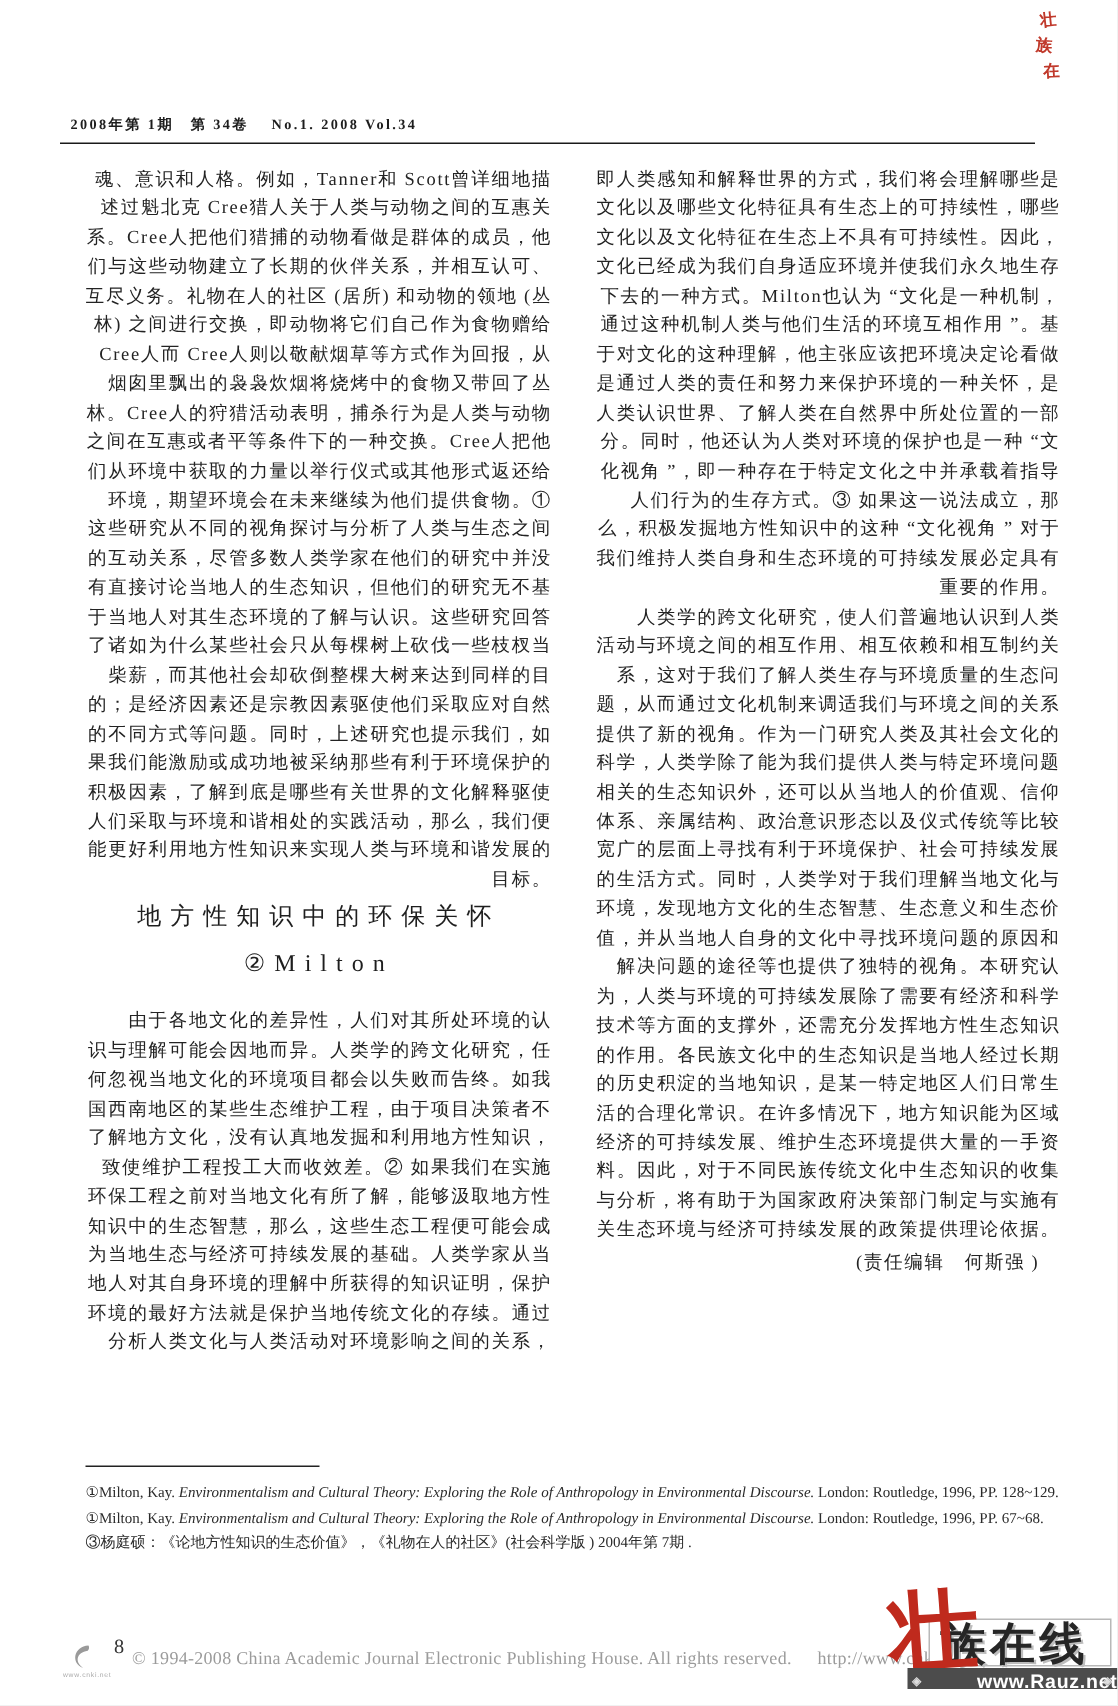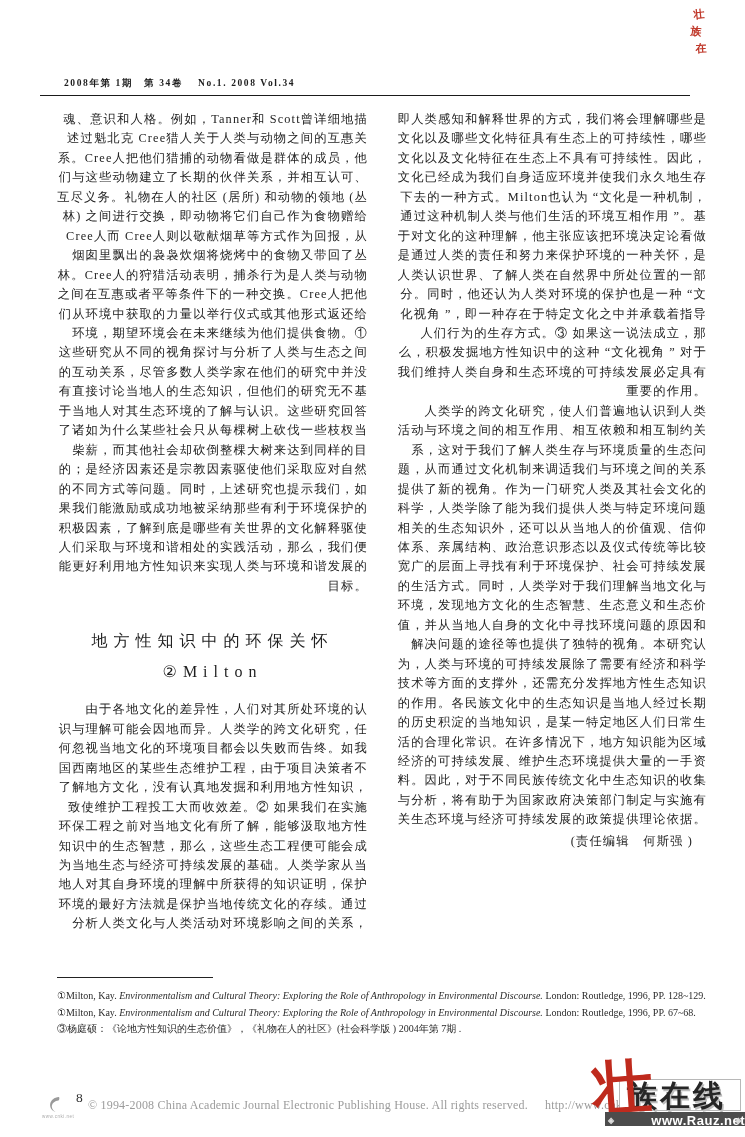--- a/index.html
+++ b/index.html
@@ -1,34 +1,34 @@
 <!DOCTYPE html>
 <html><head>
 <meta charset="utf-8">
 <style>
   html,body{margin:0;padding:0;background:#e8e8e8;}
   .page{position:relative;width:745px;height:1137px;background:#ffffff;margin:0 auto;overflow:hidden;
         font-family:"Liberation Serif","DejaVu Serif",serif;color:#222;}
 
-  .journal-header{position:absolute;top:77px;left:64px;font-size:9.5px;font-weight:bold;
+  .journal-header{position:absolute;top:77px;left:47px;font-size:9.5px;font-weight:bold;
         letter-spacing:1.6px;color:#1d1d1d;white-space:nowrap;}
   .header-rule{position:absolute;top:95px;left:40px;width:650px;border-top:1.6px solid #1a1a1a;}
 
   .top-marks{position:absolute;top:6px;left:688px;width:22px;text-align:center;line-height:17px;}
   .top-marks span{display:block;font-size:11px;color:#c0392b;font-weight:bold;}
   .top-marks span:nth-child(1){transform:rotate(-6deg);}
   .top-marks span:nth-child(2){transform:rotate(4deg) translateX(-3px);}
   .top-marks span:nth-child(3){transform:rotate(-3deg) translateX(2px);}
 
   .columns{position:absolute;top:110px;left:57px;width:650px;display:flex;gap:28px;}
   .col{width:316.5px;font-size:12.3px;line-height:19.45px;letter-spacing:1.15px;
        text-align:justify;text-justify:inter-character;color:#232323;}
   .col p{margin:0;text-align:right;}
   p.indent{text-indent:2em;}
-  .section-heading{margin:29px 0 13px 0;font-size:16px;font-weight:normal;letter-spacing:6px;
+  .section-heading{margin:0 0 13px 0;font-size:16px;font-weight:normal;letter-spacing:6px;
        text-align:center;line-height:31px;color:#1e1e1e;}
   .section-heading span{display:block;}
   .editor-note{text-align:right;padding-right:14px;margin-top:2px !important;}
 
   .fn-rule{position:absolute;top:977px;left:57px;width:156px;border-top:1.2px solid #222;}
   .footnotes{position:absolute;top:988px;left:57px;width:652px;font-size:10px;line-height:15.6px;
        color:#2a2a2a;}
   .footnote{margin:0 0 1px 0;padding-left:13px;text-indent:-13px;}
   .footnote i{}
 

